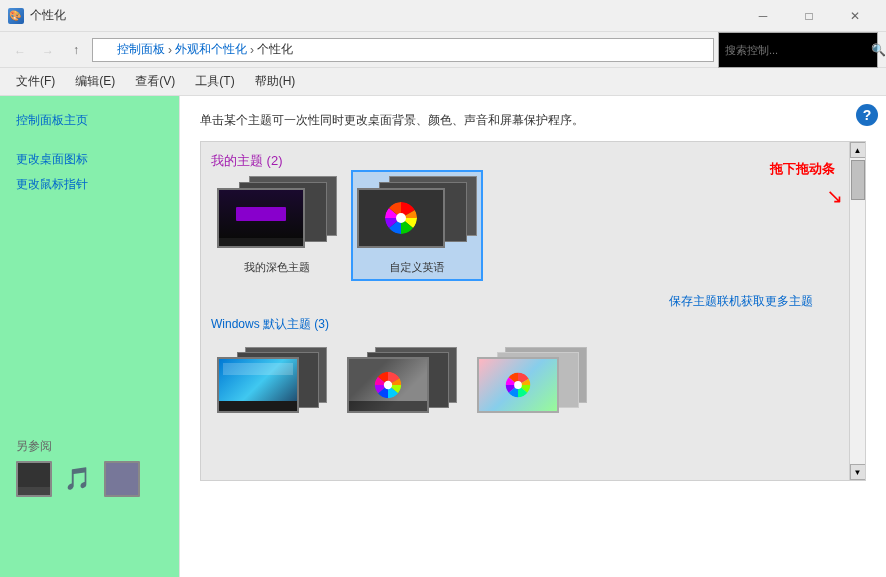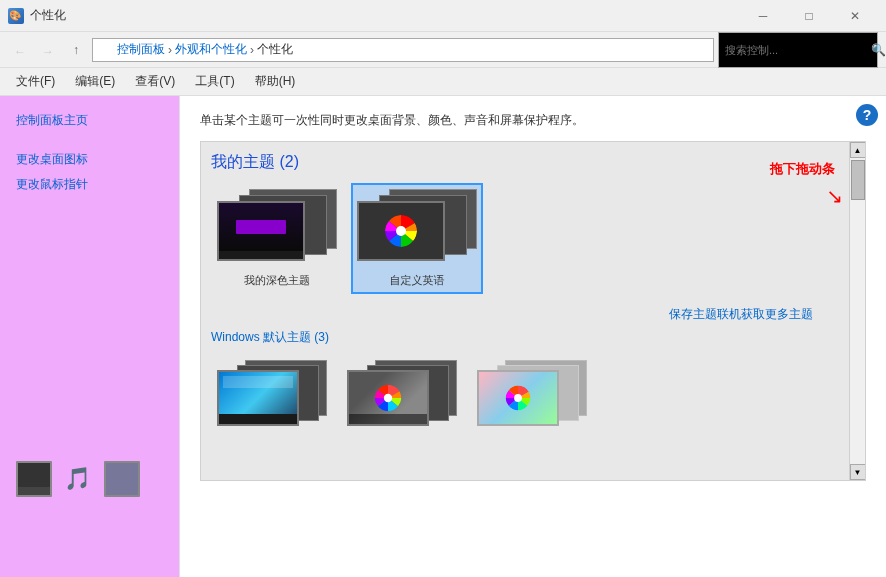--- a/index.html
+++ b/index.html
@@ -132,21 +132,21 @@
     .main-layout {
       display: flex;
       height: calc(577px - 32px - 36px - 28px);
       background: white;
     }
 
     
     .sidebar {
       width: 180px;
       min-width: 180px;
-      background: #f0abfc;
+      background: #86efac;
       padding: 12px 0;
       border-right: 1px solid #e0e0e0;
     }
     .sidebar-link {
       display: block;
       padding: 4px 16px;
       font-size: 12px;
       color: #0066cc;
       cursor: pointer;
       text-decoration: none;
@@ -224,23 +224,22 @@
       font-size: 8px;
       margin-top: auto;
     }
 
     .themes-content {
       padding: 10px 10px 10px 10px;
       margin-right: 16px;
     }
 
     .section-label {
-      font-size: 16px;
-      color: #1d4ed8;
-      margin-bottom: 10px;
+      font-size: 13px;
+      color: #a21caf;
     }
 
     .themes-grid {
       display: flex;
       flex-wrap: wrap;
       gap: 8px;
       margin-bottom: 8px;
     }
 
     .theme-item {
@@ -412,20 +411,21 @@
 
 <div class="main-layout">
 
   <div class="sidebar">
     <a class="sidebar-link">控制面板主页</a>
     <br>
     <a class="sidebar-link">更改桌面图标</a>
     <a class="sidebar-link">更改鼠标指针</a>
 
     <div style="position: absolute; bottom: 72px; left: 0; width: 178px; padding: 8px 16px;">
+      <div style="font-size: 12px; color: #666; margin-bottom: 6px;">另参阅</div>
       <div style="display: flex; gap: 8px; align-items: center;">
 
         <div style="width:36px;height:36px;background:#555;border:2px solid #888;border-radius:1px;overflow:hidden;">
           <div style="width:100%;height:75%;background:#333;"></div>
           <div style="width:100%;height:25%;background:#444;"></div>
         </div>
 
         <div style="width:36px;height:36px;display:flex;align-items:center;justify-content:center;font-size:22px;color:#555;">🎵</div>
 
         <div style="width:36px;height:36px;background:#779;border:2px solid #888;border-radius:1px;"></div>

